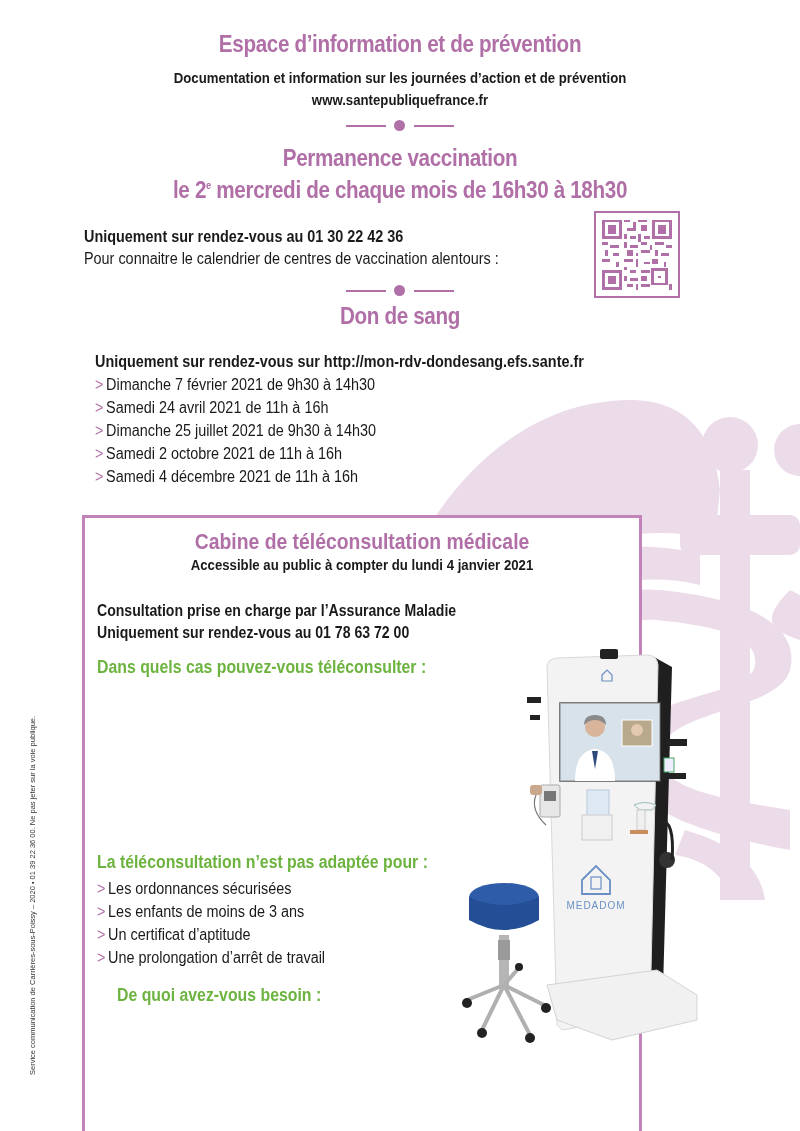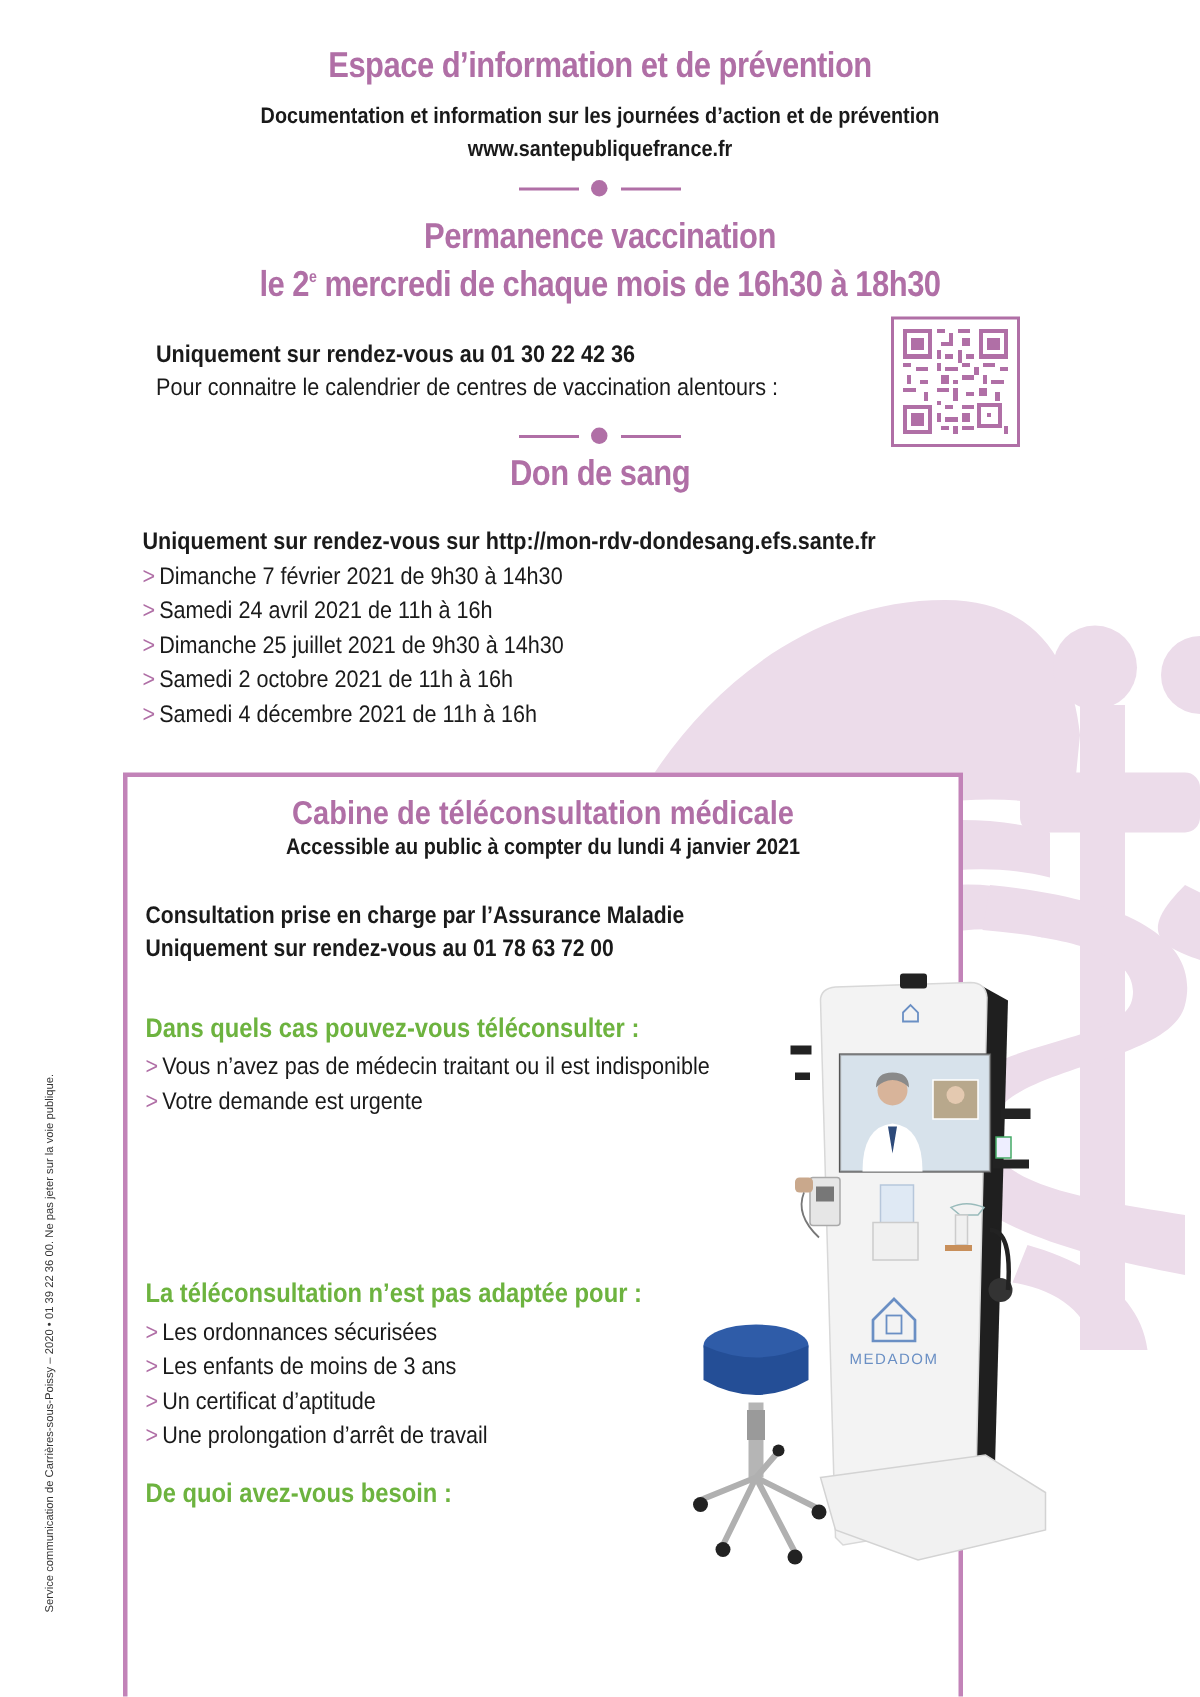--- a/index.html
+++ b/index.html
@@ -74,21 +74,21 @@
   <span class="line l"></span>
   <span class="dot"></span>
   <span class="line r"></span>
 </div>
 
 <div class="h1 center pink" style="top:144px;">Permanence vaccination</div>
 <div class="h1 center pink" style="top:176px;">
   <span>le 2</span><sup style="font-size:11px;">e</sup><span> mercredi de chaque mois de 16h30 à 18h30</span>
 </div>
 
-<div class="block" style="left:84px; top:226px;margin-left:20px;">
+<div class="block" style="left:84px; top:226px;">
   <div class="block-text bold">Uniquement sur rendez-vous au 01 30 22 42 36</div>
   <div class="block-text">Pour connaitre le calendrier de centres de vaccination alentours :</div>
 </div>
 
 <div class="qr">
   <svg viewBox="0 0 25 25" shape-rendering="crispEdges">
     <g fill="#b06fa6">
 
       <path d="M0 0h7v7h-7z M1 1v5h5v-5z" fill-rule="evenodd"></path>
       <rect x="2" y="2" width="3" height="3"></rect>
@@ -164,40 +164,36 @@
 </div>
 
 <div class="box">
   <div class="title">Cabine de téléconsultation médicale</div>
   <div class="subtitle">Accessible au public à compter du lundi 4 janvier 2021</div>
   <div class="info">
     <div>Consultation prise en charge par l’Assurance Maladie</div>
     <div>Uniquement sur rendez-vous au 01 78 63 72 00</div>
   </div>
 
-  <div class="sect" style="top:156px;">
+  <div class="sect" style="top:138px;">
     <h3>Dans quels cas pouvez-vous téléconsulter :</h3>
-    <ul class="list">
-      <li><span class="arrow">&gt;</span><span>Vous n’avez pas de médecin traitant ou il est indisponible</span></li>
-      <li><span class="arrow">&gt;</span><span>Votre demande est urgente</span></li>
-    </ul>
   </div>
 
 
   <div class="sect" style="top:333px;">
     <h3>La téléconsultation n’est pas adaptée pour :</h3>
     <ul class="list">
       <li><span class="arrow">&gt;</span><span>Les ordonnances sécurisées</span></li>
       <li><span class="arrow">&gt;</span><span>Les enfants de moins de 3 ans</span></li>
       <li><span class="arrow">&gt;</span><span>Un certificat d’aptitude</span></li>
       <li><span class="arrow">&gt;</span><span>Une prolongation d’arrêt de travail</span></li>
     </ul>
   </div>
 
-  <div class="sect" style="top:466px;">
+  <div class="sect" style="top:466px;margin-left:20px;">
     <h3>De quoi avez-vous besoin :</h3>
   </div>
 </div>
 
 <svg class="kiosk" viewBox="0 0 240 415">
 
   <path d="M192 12 L 210 22 L 200 380 L 180 385 Z" fill="#1f1f1f"></path>
 
   <path d="M85 22 Q 85 14, 95 13 L 185 10 Q 195 10, 196 20 L 188 370 L 100 385 L 95 380 Z" fill="#f3f3f3" stroke="#d8d8d8" stroke-width="1"></path>
 

